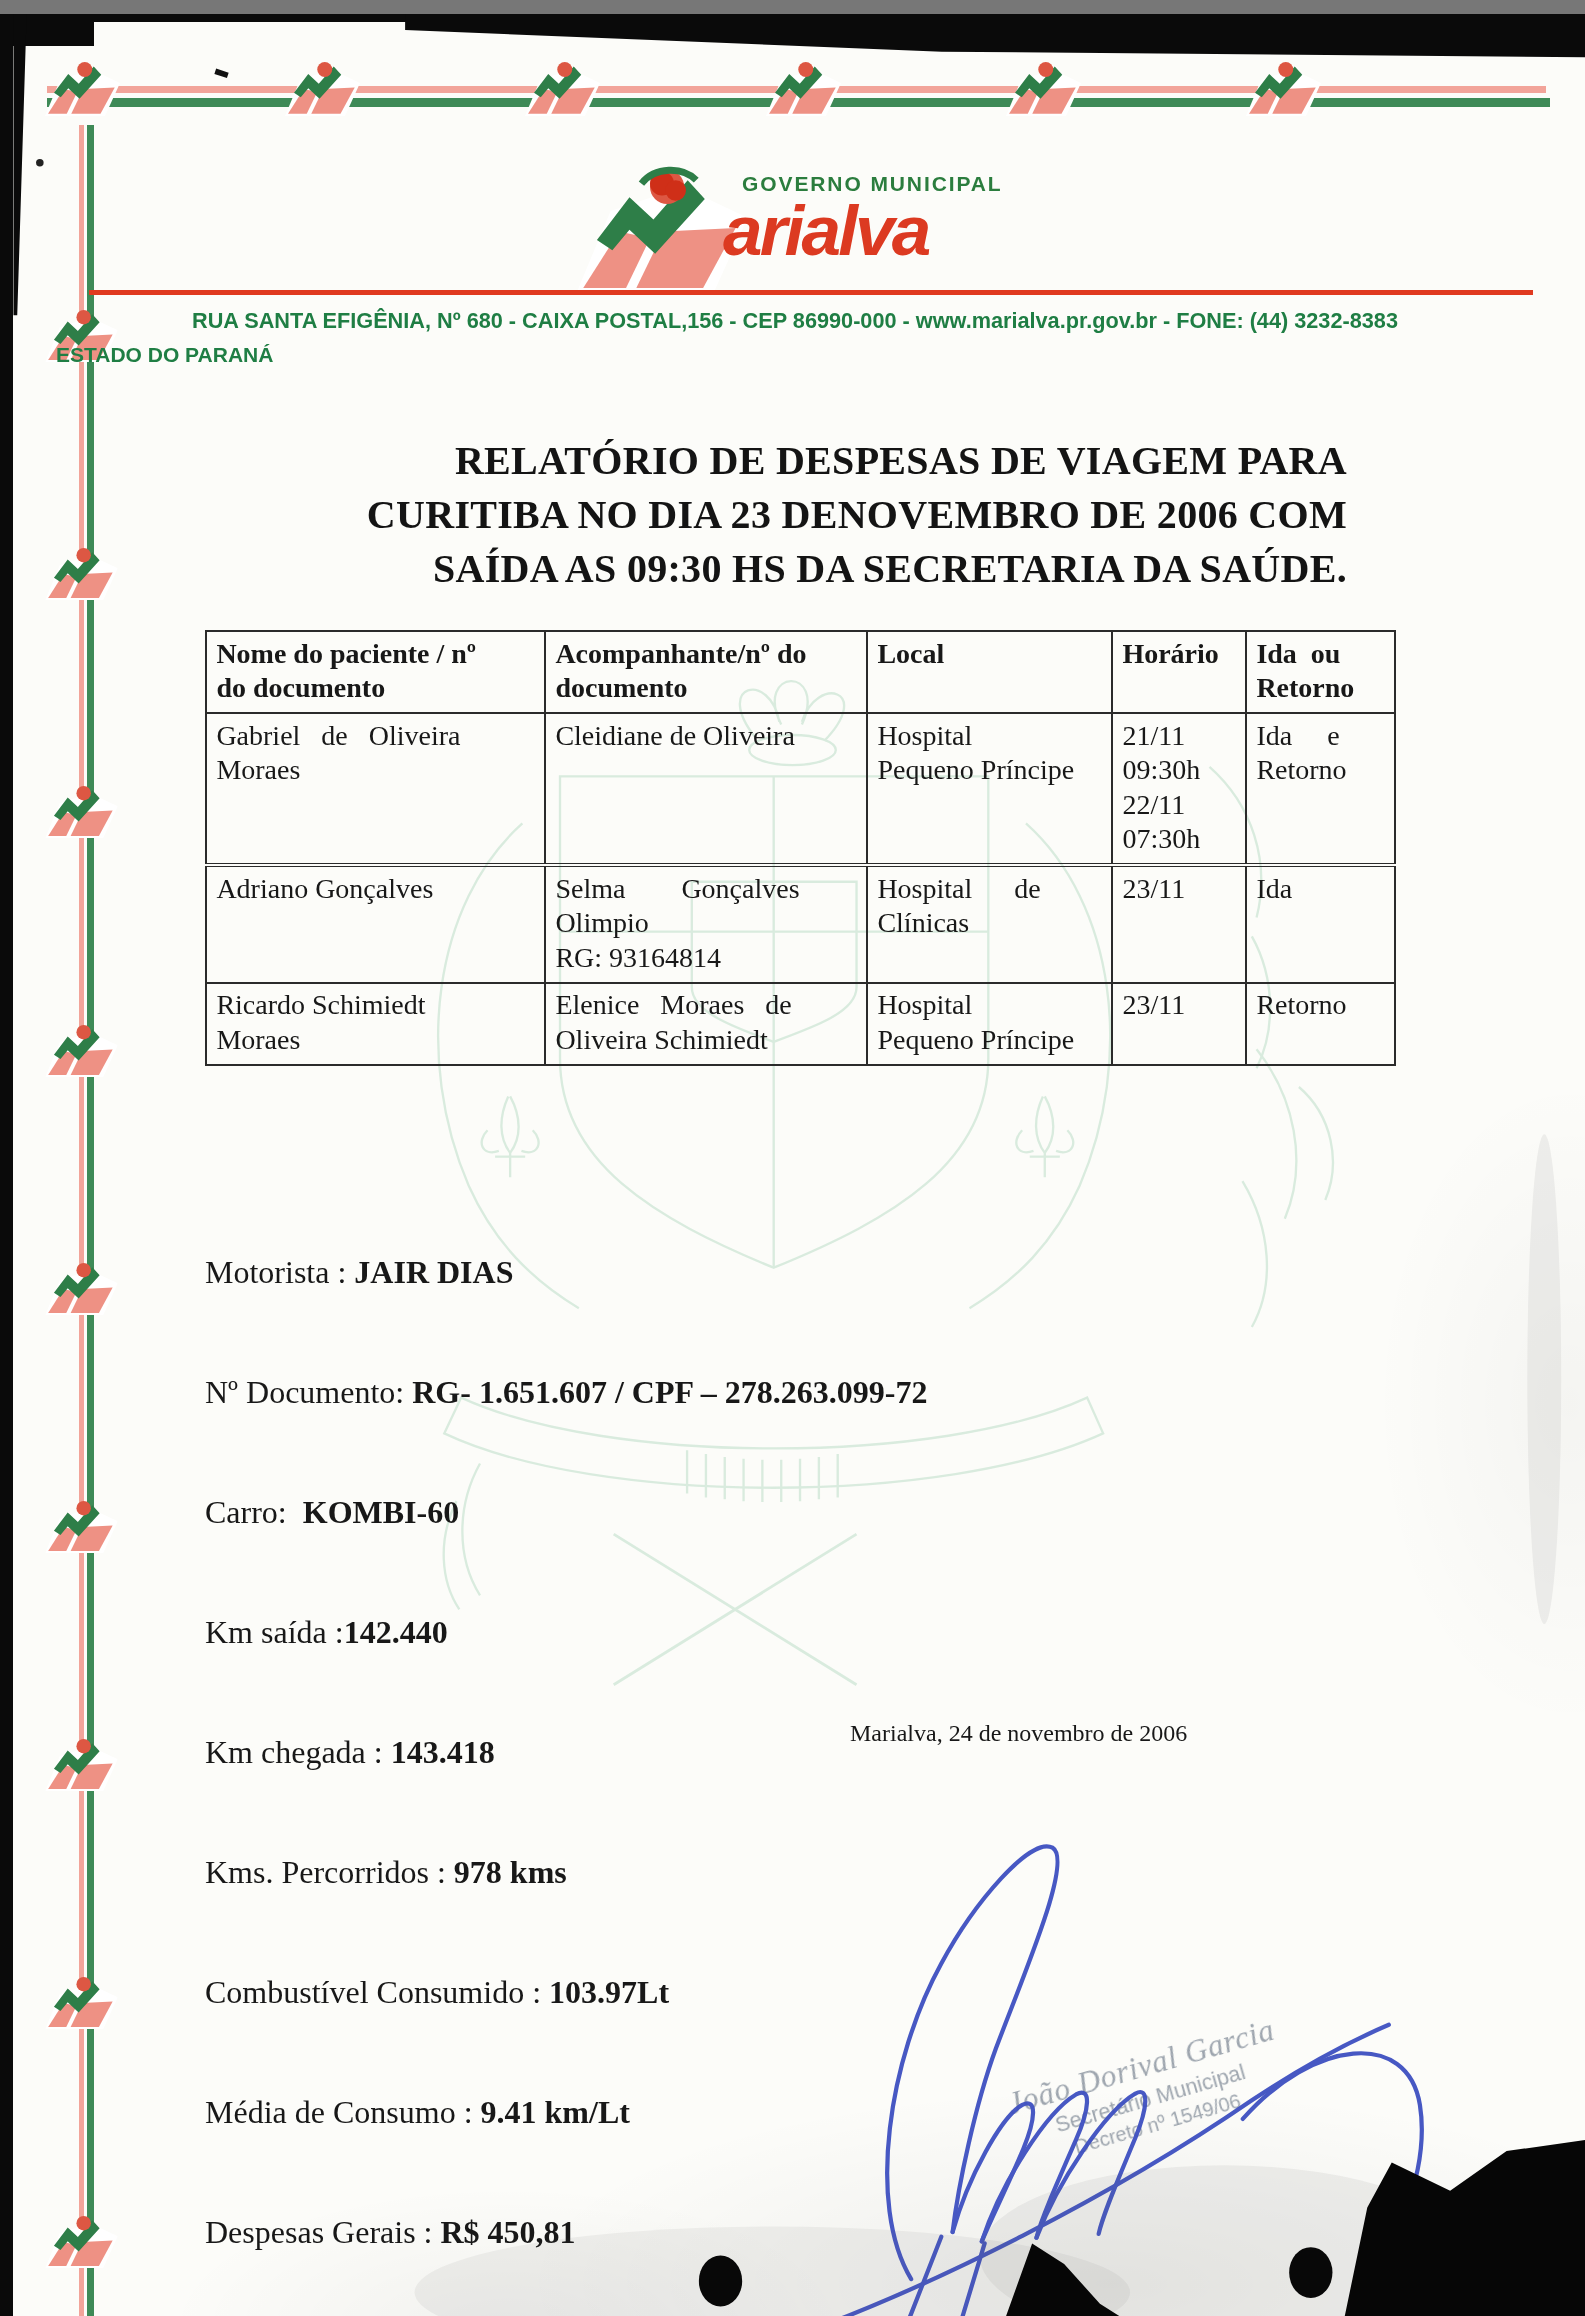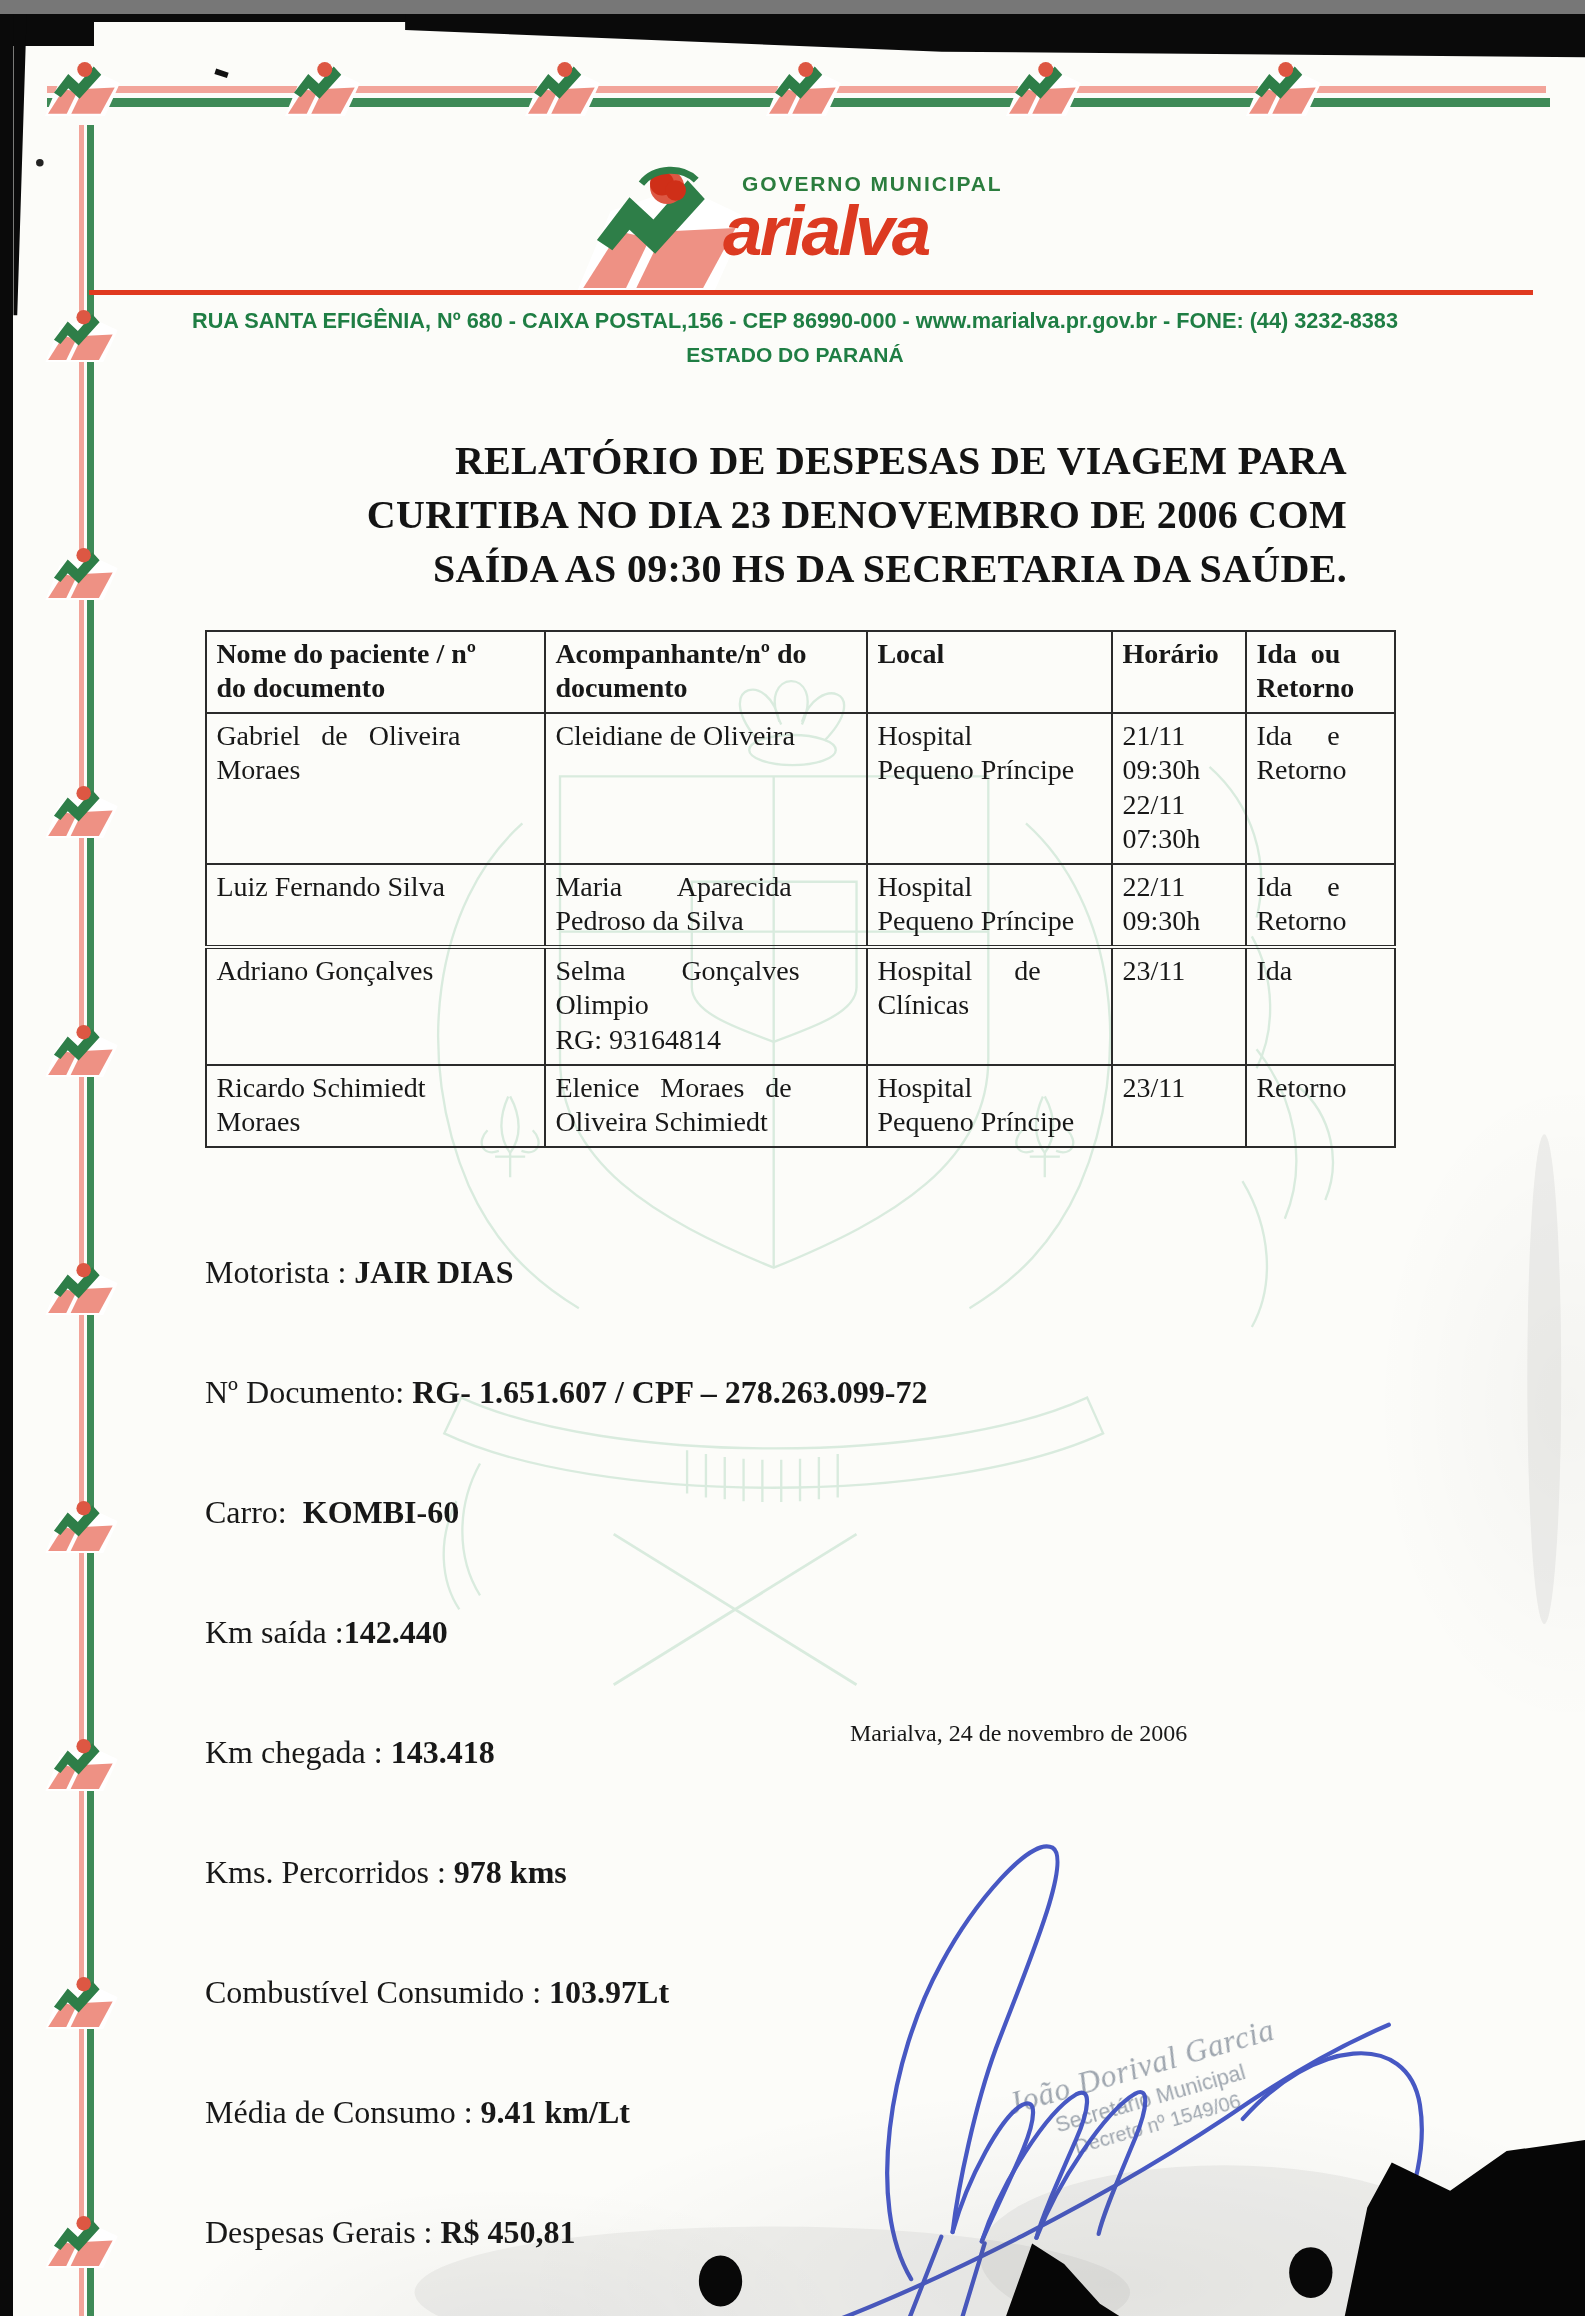--- a/index.html
+++ b/index.html
@@ -22,21 +22,21 @@
   .vline-green{left:87px;top:111px;width:6.6px;height:2205px;background:#3e8a57;}
   
   .gov-label{font-family:"Liberation Sans","DejaVu Sans",sans-serif;font-weight:bold;
     color:#2b7d3e;font-size:21px;letter-spacing:1.9px;}
   .wordmark{font-family:"Liberation Sans","DejaVu Sans",sans-serif;font-weight:bold;
     font-style:italic;color:#dc3a21;font-size:71px;line-height:1;letter-spacing:-2.8px;}
   .redline{left:89px;top:276px;width:1444px;height:4.7px;background:#e03a20;}
   .addr{left:56px;top:294px;width:1478px;text-align:center;
     font-family:"Liberation Sans","DejaVu Sans",sans-serif;font-weight:bold;
     font-size:21.7px;color:#1f7e44;white-space:pre-wrap;}
-  .state{left:56px;top:329px;width:1478px;text-align:center;
+  .state{left:56px;top:329px;width:1478px;text-align:left;
     font-family:"Liberation Sans","DejaVu Sans",sans-serif;font-weight:bold;
     font-size:21px;color:#1f7e44;}
   
   .title{left:132px;top:420px;width:1215px;text-align:right;font-weight:bold;
     font-size:40px;line-height:54px;letter-spacing:0.3px;white-space:pre-line;color:#141414;}
   
   table.trips{position:absolute;left:205px;top:616px;width:1188px;border-collapse:collapse;
     table-layout:fixed;border-radius:24px;}
   table.trips th,table.trips td{border:2.8px solid #2b2b2b;vertical-align:top;
     padding:4.7px 9.4px 6.6px 9.4px;font-size:28px;line-height:1.23;white-space:pre-wrap;
@@ -189,31 +189,20 @@
       <td>Cleidiane de Oliveira</td>
       <td>Hospital
 Pequeno Príncipe</td>
       <td>21/11
 09:30h
 22/11
 07:30h</td>
       <td>Ida     e
 Retorno</td>
     </tr>
-    <tr>
-      <td>Luiz Fernando Silva</td>
-      <td>Maria        Aparecida
-Pedroso da Silva</td>
-      <td>Hospital
-Pequeno Príncipe</td>
-      <td>22/11
-09:30h</td>
-      <td>Ida     e
-Retorno</td>
-    </tr>
     <tr class="dbl">
       <td>Adriano Gonçalves</td>
       <td>Selma        Gonçalves
 Olimpio
 RG: 93164814</td>
       <td>Hospital      de
 Clínicas</td>
       <td>23/11</td>
       <td>Ida</td>
     </tr>

